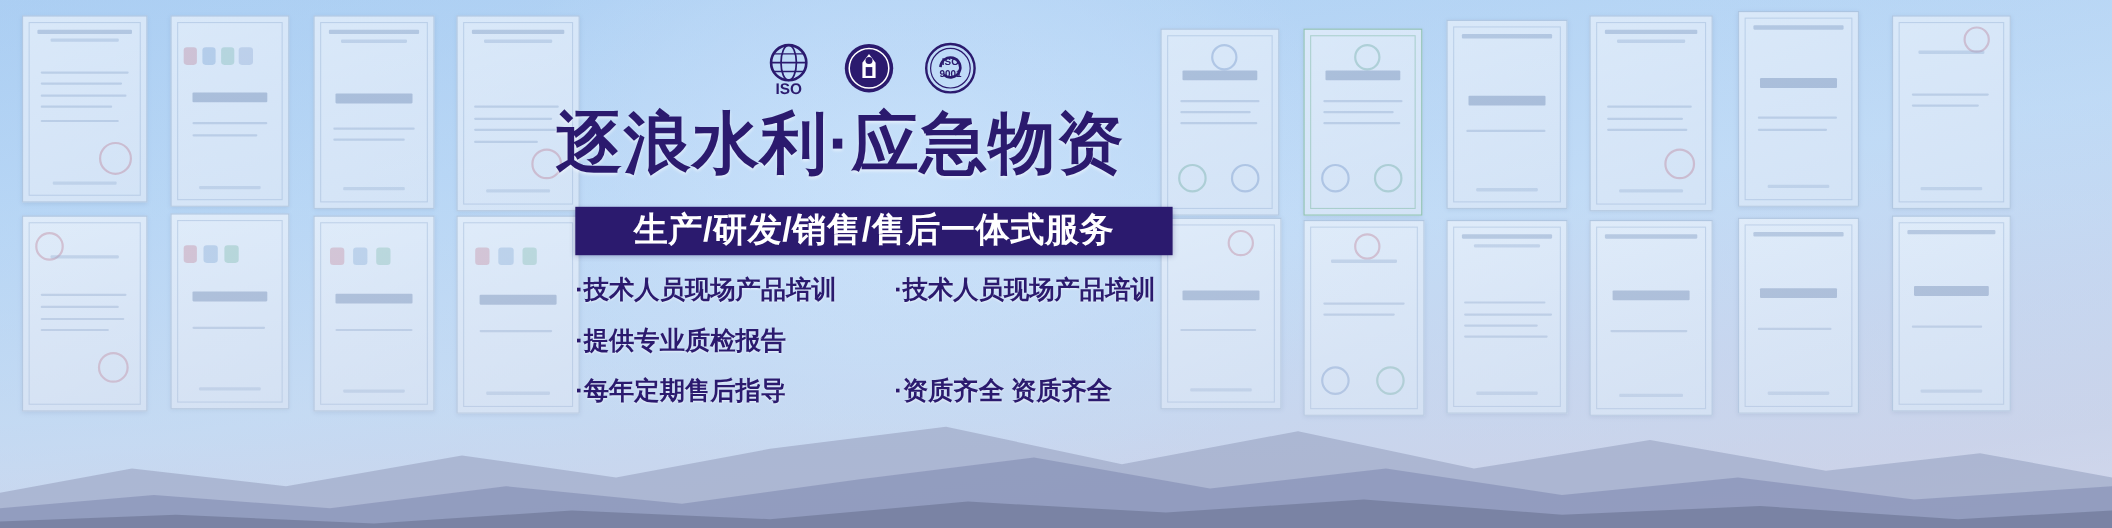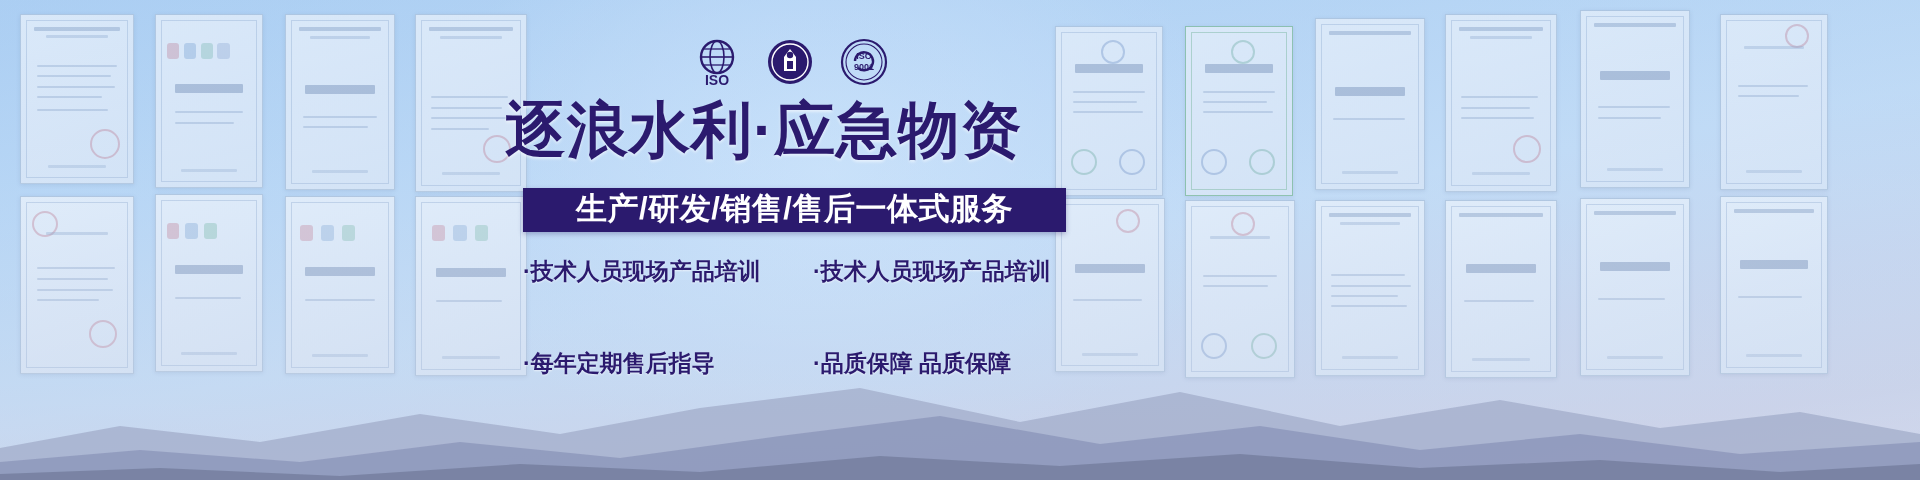--- a/index.html
+++ b/index.html
@@ -87,21 +87,21 @@
     position:absolute;left:523px;top:188px;width:543px;height:44px;
     background:#2b1a6e;display:flex;justify-content:center;
     box-shadow:0 2px 5px rgba(40,30,95,.30);
   }
   #subbar span{
     color:#ffffff;font-size:31px;font-weight:bold;letter-spacing:.5px;white-space:nowrap;
   }
   #features{
     position:absolute;left:523px;top:248px;width:560px;
   }
-  .feat-row{display:flex;height:46px;align-items:center;}
+  .feat-row{display:flex;height:46px;}
   .feat{
     color:#2b1a6e;font-size:23px;font-weight:bold;white-space:nowrap;
     text-shadow:0 1px 2px rgba(255,255,255,.6);
   }
   .feat.col1{width:290px;}
   .feat.col2{width:270px;}
 </style>
 </head>
 <body>
 
@@ -350,20 +350,21 @@
   <div id="subbar">
     <span>生产/研发/销售/售后一体式服务</span>
   </div>
 
   <div id="features">
     <div class="feat-row">
       <div class="feat col1">·技术人员现场产品培训</div>
       <div class="feat col2">·技术人员现场产品培训</div>
     </div>
     <div class="feat-row">
+      <div class="feat col2">·提供专业质检报告</div>
     </div>
     <div class="feat-row">
       <div class="feat col1">·每年定期售后指导</div>
-      <div class="feat col2">·品质保障 品质保障</div>
+      <div class="feat col2">·资质齐全 资质齐全</div>
     </div>
   </div>
 
 </div>
 
 </body></html>

